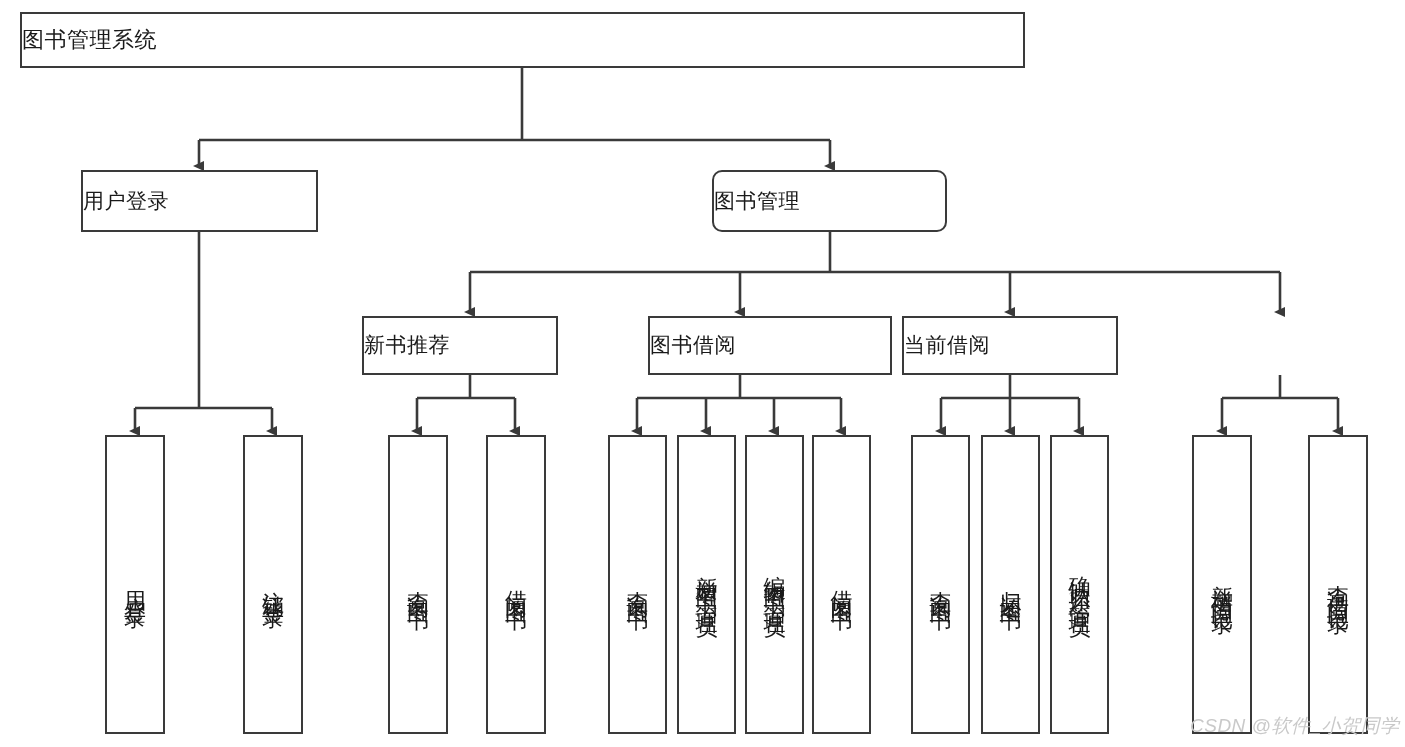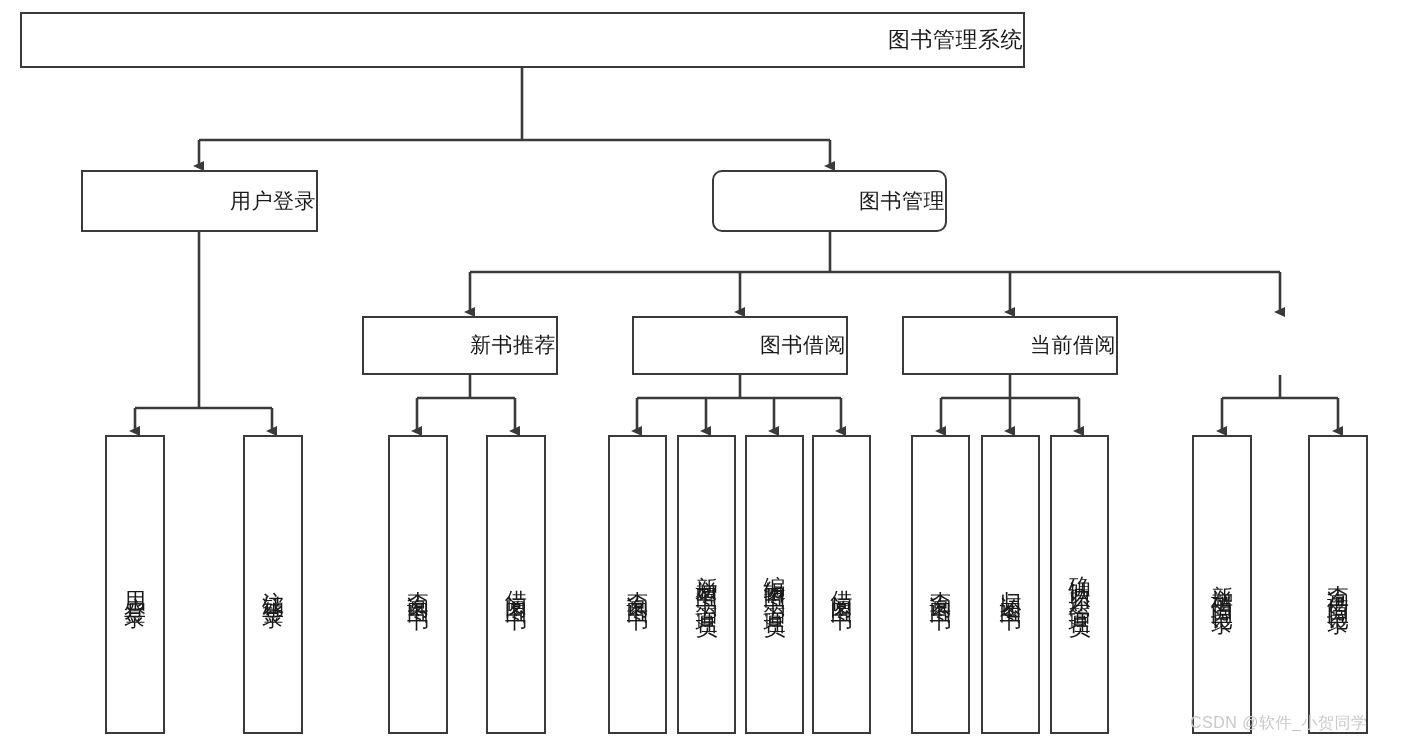--- a/index.html
+++ b/index.html
@@ -25,21 +25,21 @@
     height: 747px;
     pointer-events: none;
   }
   .node {
     position: absolute;
     box-sizing: border-box;
     background: #ffffff;
     border: 2px solid #3a3a3a;
     display: flex;
     align-items: center;
-    justify-content: flex-end;
+    justify-content: flex-start;
     color: #1a1a1a;
     z-index: 2;
   }
   .node-label {
     display: block;
     text-align: center;
     line-height: 1.18;
     letter-spacing: 0.5px;
   }
   
@@ -60,24 +60,25 @@
     text-orientation: upright;
     font-size: 22px;
     line-height: 1.0;
     letter-spacing: 6px;
     white-space: nowrap;
     max-height: 100%;
   }
   .watermark {
     position: absolute;
     color: #c9c9c9;
-    font-size: 16px;
+    font-size: 19px;
     white-space: nowrap;
     z-index: 3;
     letter-spacing: 0.5px;
+    font-style: italic;
   }
 </style>
 </head>
 <body>
 
 <div id="canvas">
 
   <svg id="edges" viewBox="0 0 1405 747" width="1405" height="747">
     <defs>
       <marker id="arrow" markerWidth="12" markerHeight="12" refX="5" refY="5" orient="auto" markerUnits="userSpaceOnUse">
@@ -135,21 +136,21 @@
   <div class="node horiz" style="left:81px; top:170px; width:237px; height:62px;">
     <span class="node-label">用户登录</span>
   </div>
   <div class="node horiz" style="left:712px; top:170px; width:235px; height:62px;border-radius:10px;">
     <span class="node-label">图书管理</span>
   </div>
 
   <div class="node horiz" style="left:362px; top:316px; width:196px; height:59px;">
     <span class="node-label">新书推荐</span>
   </div>
-  <div class="node horiz" style="left:632px; top:316px; width:216px; height:59px;padding-left:19px;">
+  <div class="node horiz" style="left:648px; top:316px; width:244px; height:59px;">
     <span class="node-label">图书借阅</span>
   </div>
   <div class="node horiz" style="left:902px; top:316px; width:216px; height:59px;">
     <span class="node-label">当前借阅</span>
   </div>
 
   <div class="node vert" style="left:105px; top:435px; width:60px; height:299px;">
     <span class="node-label">用户登录</span>
   </div>
   <div class="node vert" style="left:243px; top:435px; width:60px; height:299px;">

